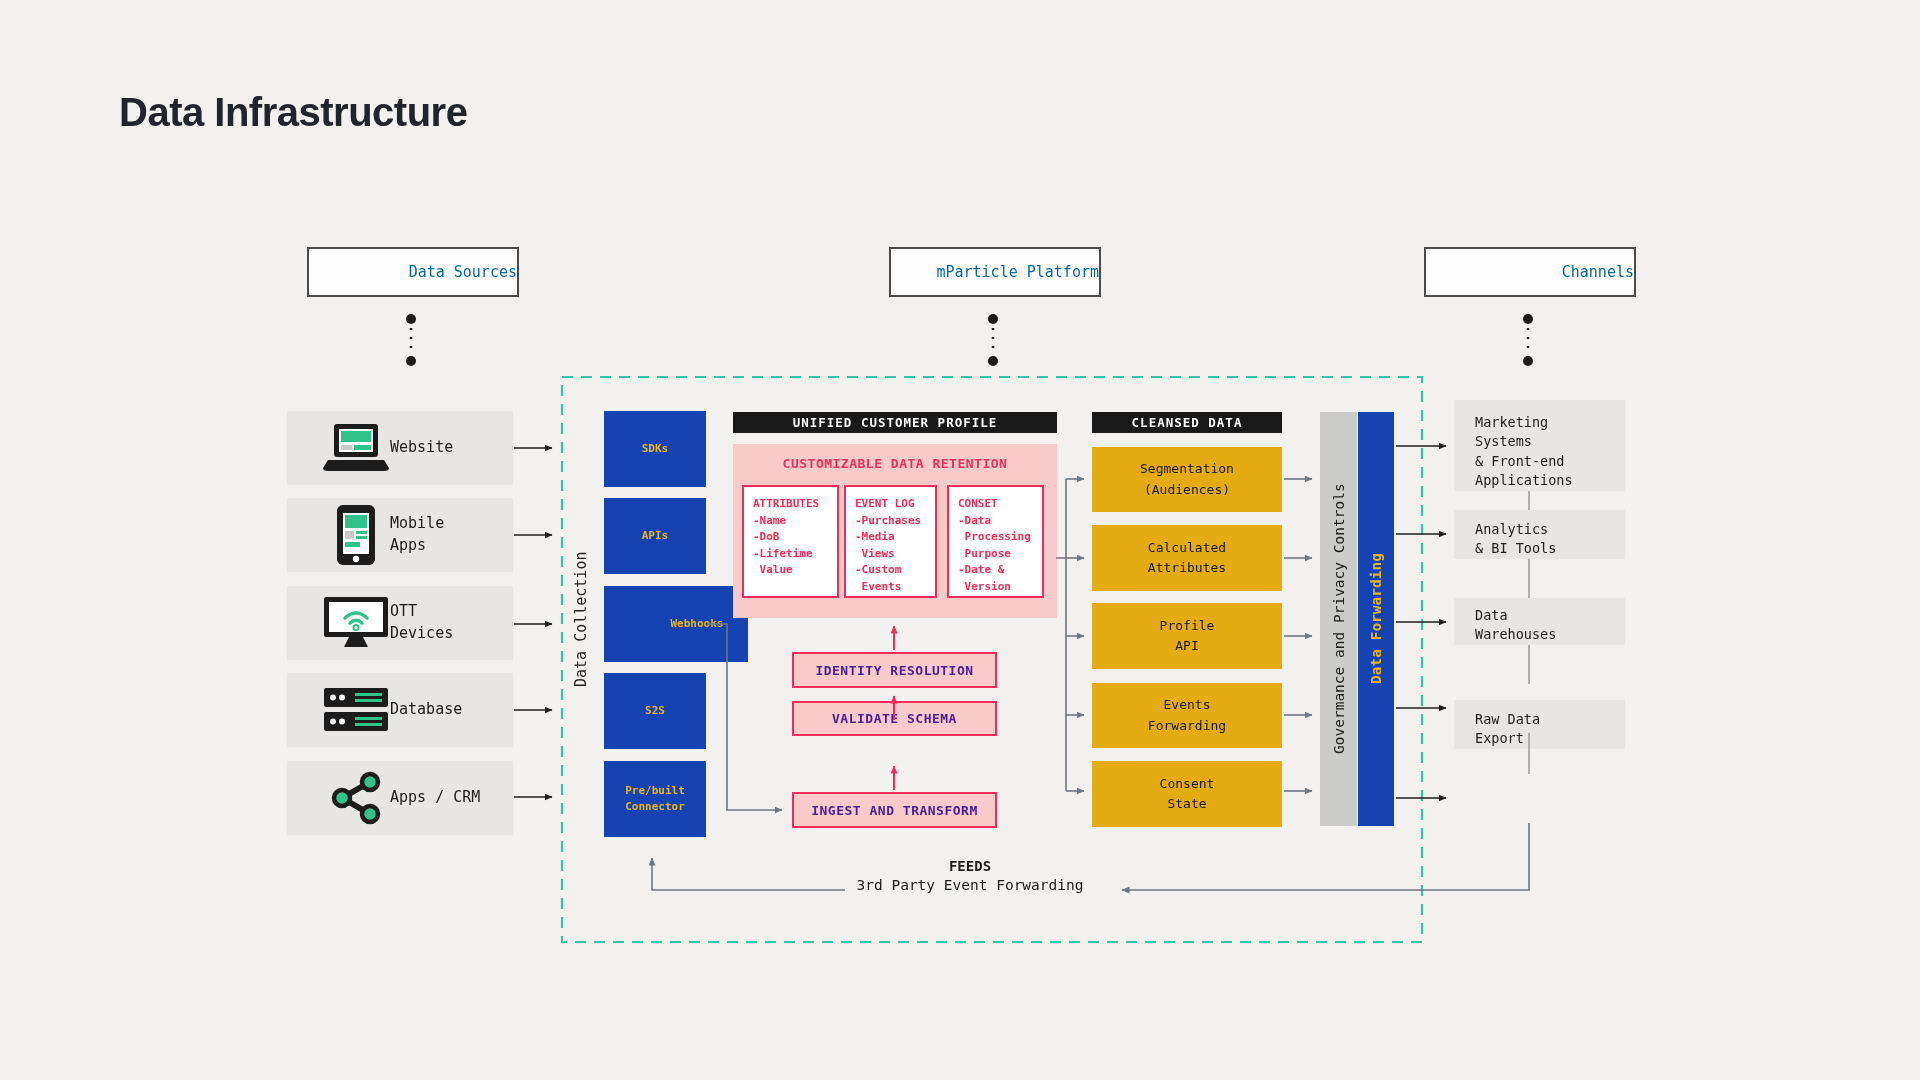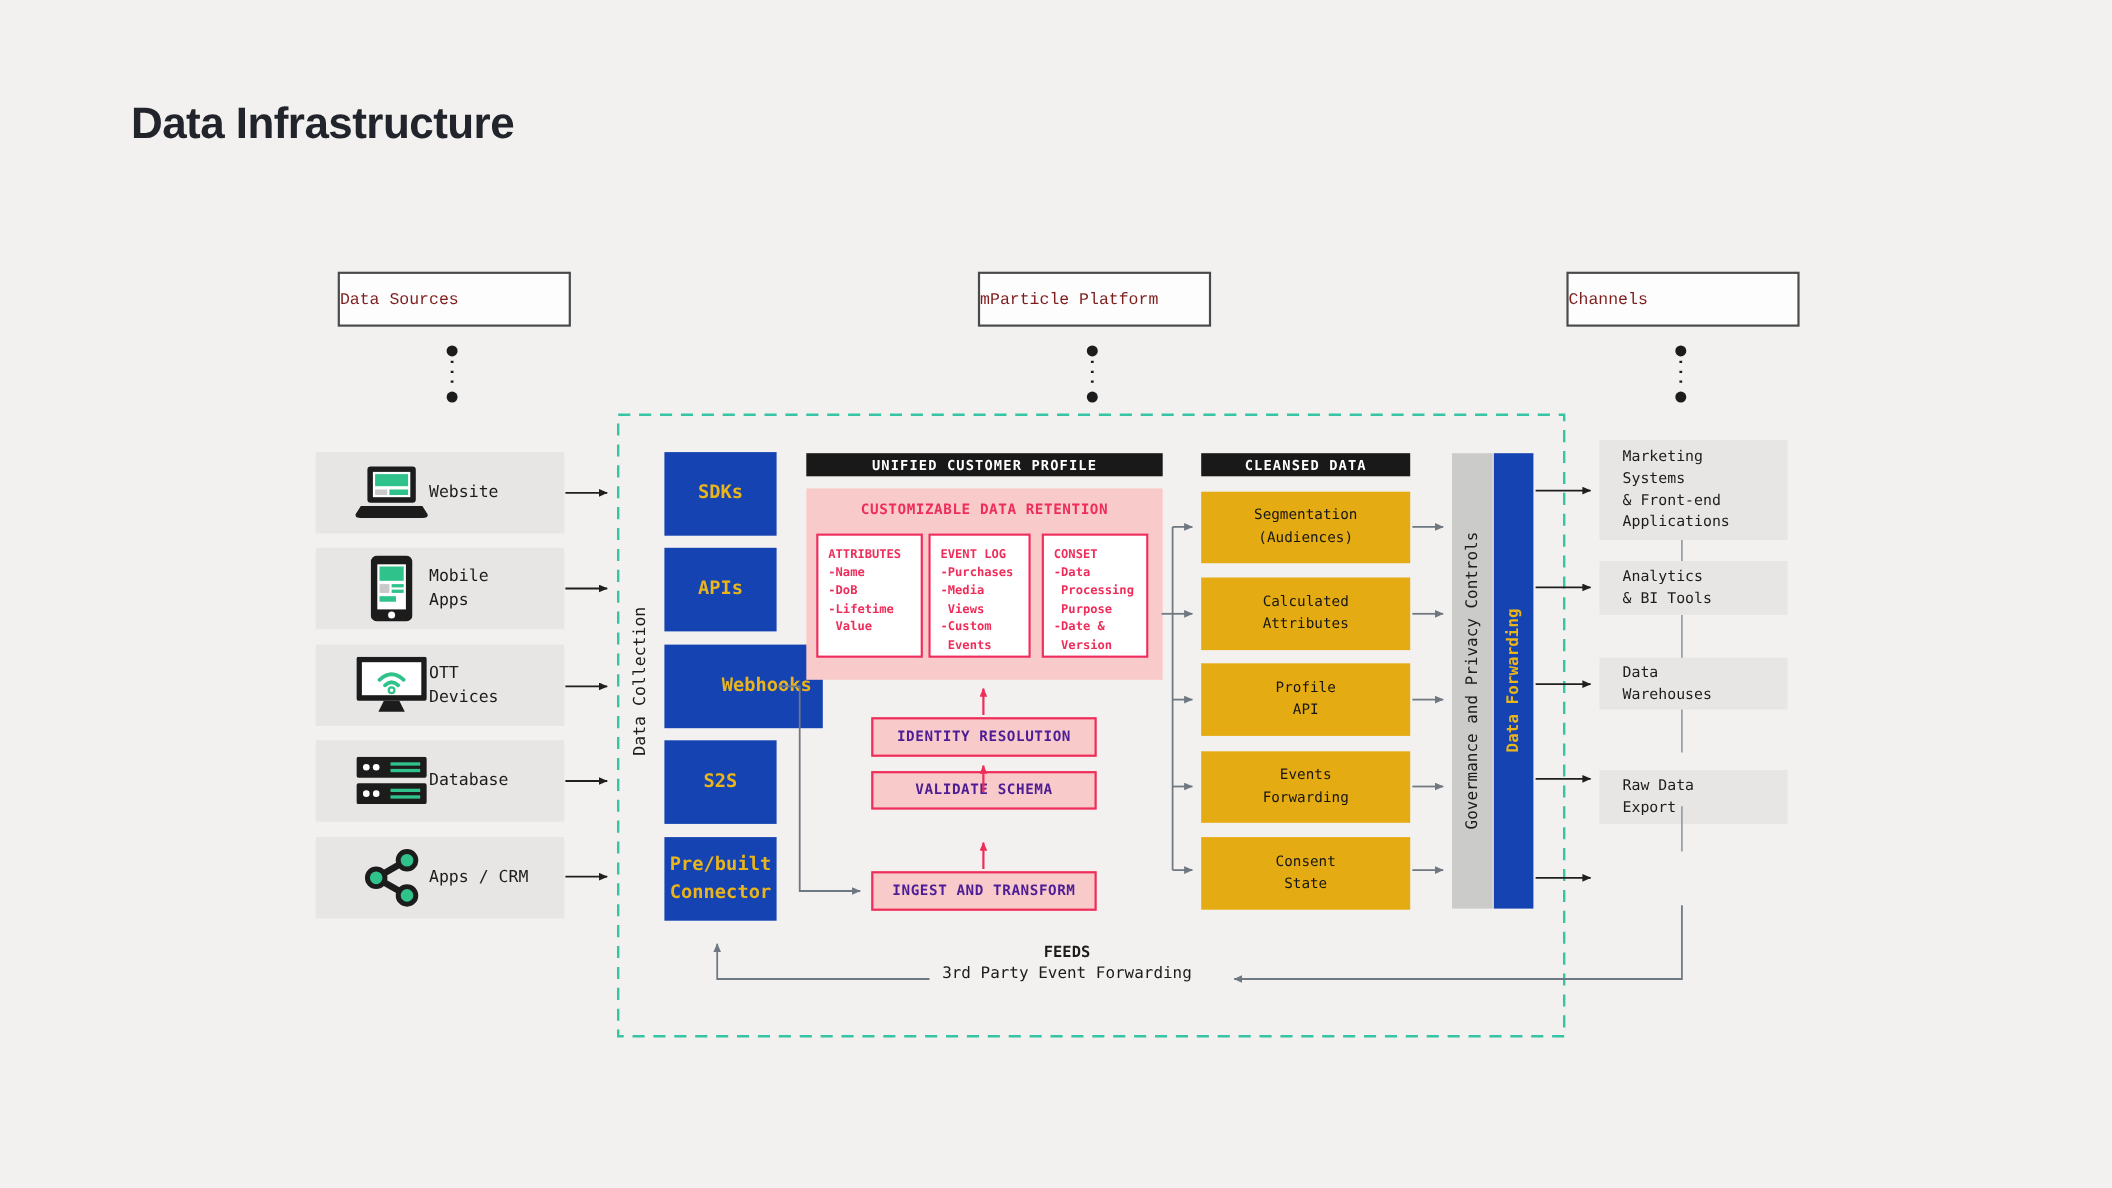--- a/index.html
+++ b/index.html
@@ -7,34 +7,34 @@
        font-family:"DejaVu Sans Mono","Liberation Mono",monospace;color:#1c1c1c;}
   #stage{position:relative;width:1920px;height:1080px;background:#f2f1ef;}
   .abs{position:absolute;}
   .pre{white-space:pre-line;}
   .prehard{white-space:pre;}
 
   #title{left:119px;top:90px;font-family:"Liberation Sans","DejaVu Sans",sans-serif;
          font-size:40px;font-weight:700;color:#22242b;letter-spacing:-0.5px;}
 
   .hdr-box{height:46px;background:#fdfdfd;border:2px solid #4a4a4a;
-           display:flex;align-items:center;justify-content:flex-start;
-           font-size:15px;color:#7f1d1d;font-family:Liberation Mono, monospace;}
+           display:flex;align-items:center;justify-content:flex-end;
+           font-size:15px;color:#0369a1;}
   #hdr-sources{left:307px;top:247px;width:208px;}
   #hdr-platform{left:889px;top:247px;width:208px;}
   #hdr-channels{left:1424px;top:247px;width:208px;}
 
   .src-box{left:287px;width:226px;height:74px;background:#e8e6e4;
            display:flex;align-items:center;font-size:15px;line-height:1.45;}
   .src-box .ic{position:absolute;left:34px;width:70px;display:flex;justify-content:center;}
   .src-box .lbl{position:absolute;left:103px;}
 
   .dc-box{left:604px;width:102px;height:76px;background:#1544b2;color:#eab41b;
           display:flex;align-items:center;justify-content:center;text-align:center;
-          font-size:17px;font-weight:700;line-height:1.5;}
+          font-size:11px;font-weight:700;line-height:1.5;}
 
   #dc-label{left:566px;top:412px;height:414px;width:30px;
             writing-mode:vertical-rl;transform:rotate(180deg);
             display:flex;align-items:center;justify-content:center;
             font-size:15px;color:#1c1c1c;}
 
   .black-bar{height:21px;background:#191919;color:#fff;display:flex;align-items:center;
              justify-content:center;font-size:12.5px;font-weight:700;letter-spacing:1px;}
   #ucp-header{left:733px;top:412px;width:324px;text-align:center;}
   #cd-header{left:1092px;top:412px;width:190px;}
@@ -58,21 +58,21 @@
           display:flex;align-items:center;justify-content:center;text-align:center;
           font-size:13px;line-height:1.55;}
 
   #bar-gov{left:1320px;top:412px;width:37px;height:414px;background:#cbcbca;}
   #bar-fwd{left:1358px;top:412px;width:36px;height:414px;background:#1544b2;}
   .vtext{width:100%;height:100%;writing-mode:vertical-rl;transform:rotate(180deg);
          display:flex;align-items:center;justify-content:center;font-size:14.5px;}
   #bar-gov .vtext{color:#1c1c1c;}
   #bar-fwd .vtext{color:#eab41b;font-weight:700;}
 
-  .ch-box{left:1454px;width:171px;background:#e8e6e4;display:flex;align-items:center;
+  .ch-box{left:1454px;width:171px;background:#e8e6e4;display:flex;align-items:flex-end;
           font-size:13.5px;line-height:1.45;}
   .ch-box .lbl{padding-left:21px;}
 
   #feeds{left:845px;top:858px;width:250px;text-align:center;background:#f2f1ef;z-index:3;}
   #feeds .f-title{font-size:14px;font-weight:700;}
   #feeds .f-sub{font-size:14.5px;margin-top:3px;}
 
   #overlay{left:0;top:0;z-index:2;pointer-events:none;}
 </style>
 </head>

